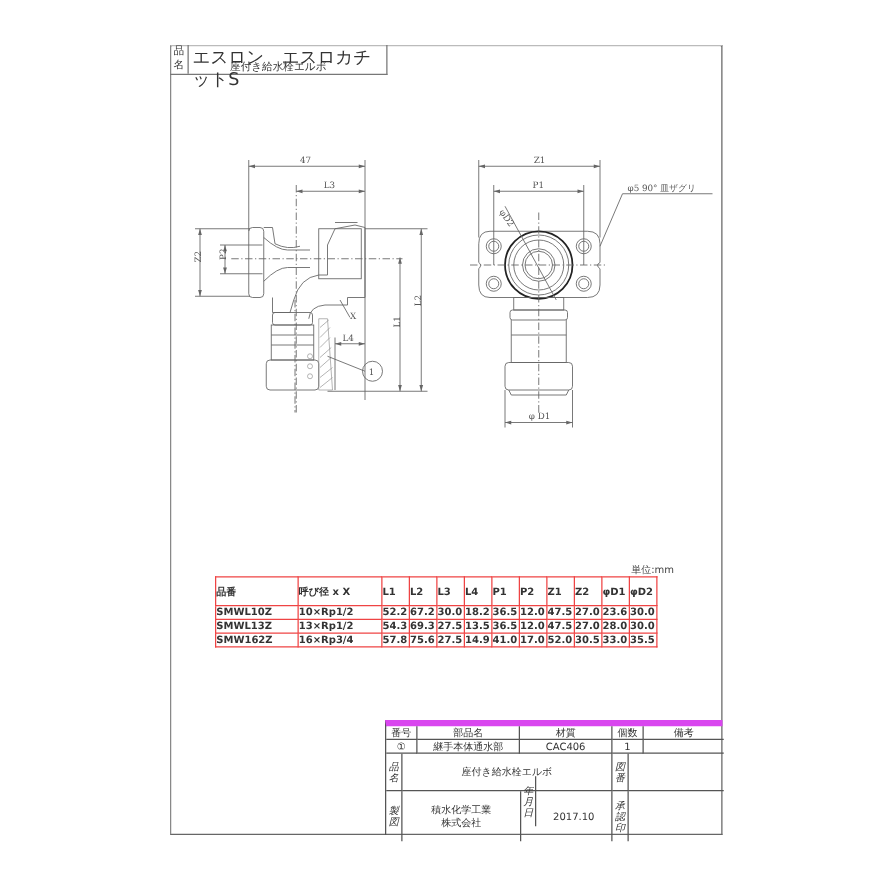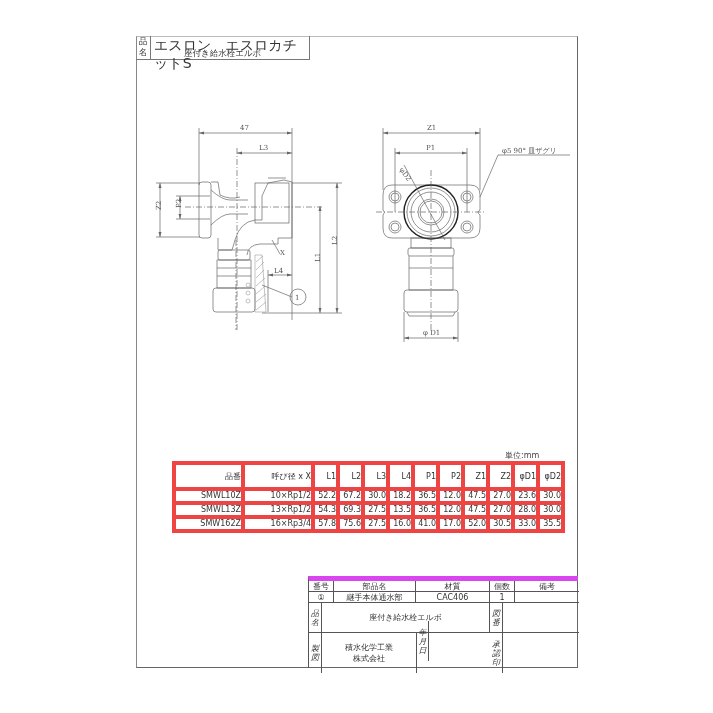--- a/index.html
+++ b/index.html
@@ -12,21 +12,21 @@
               border-right:1px solid #777; border-bottom:1px solid #777; box-sizing:border-box; }
   .name-box .lbl { position:absolute; left:0; top:0; width:14px; height:23px; border-right:1px solid #777;
                    font-size:8.5px; line-height:11px; text-align:center; }
   .name-box .l1 { position:absolute; left:18px; top:1px; font-size:14px; }
   .name-box .l2 { position:absolute; left:48px; top:12px; font-size:8.5px; }
   svg.drawing { position:absolute; left:0; top:0; }
   .dim { font-family:"DejaVu Serif", serif; font-size:7px; fill:#555; }
   .unit { position:absolute; left:505px; top:450px; font-size:8px; color:#444; }
   table.spec { position:absolute; left:172px; top:461px; border-collapse:collapse;
                font-size:8px; color:#333; }
-  table.spec td, table.spec th { border:4px solid #ef4444; padding:0; text-align:right; font-weight:normal; }
+  table.spec td, table.spec th { border:1px solid #ef4444; padding:0; text-align:left; font-weight:bold; }
   table.spec th { height:22px; }
   table.spec td { height:10px; line-height:10px; }
   .tb { position:absolute; left:308px; top:576px; width:270px; height:92px; box-sizing:border-box;
         border-left:1px solid #555; border-top:5px solid #d946ef; font-size:8px; color:#333; }
   .tb div { position:absolute; box-sizing:border-box; }
   .cell { display:flex; align-items:center; justify-content:center; text-align:center; }
   .v { line-height:9px;font-style:italic; }
 </style>
 </head>
 <body>
@@ -234,21 +234,21 @@
     <td>27.0</td>
     <td>28.0</td>
     <td>30.0</td>
   </tr>
   <tr>
     <td>SMW162Z</td>
     <td>16×Rp3/4</td>
     <td>57.8</td>
     <td>75.6</td>
     <td>27.5</td>
-    <td>16.0</td>
+    <td>14.9</td>
     <td>41.0</td>
     <td>17.0</td>
     <td>52.0</td>
     <td>30.5</td>
     <td>33.0</td>
     <td>35.5</td>
   </tr>
 </tbody>
   </table>
 
@@ -270,15 +270,16 @@
   <div class="cell" style="left:13px;top:22px;width:168px;height:30px;border-right:1px solid #555;border-bottom:1px solid #555">座付き給水栓エルボ</div>
   <div class="cell v" style="left:181px;top:22px;width:13px;height:30px;border-right:1px solid #555;border-bottom:1px solid #555;word-break:break-all">図番</div>
   <div class="cell" style="left:194px;top:22px;width:76px;height:30px;border-bottom:1px solid #555"></div>
 
   <div class="cell v" style="left:0;top:52px;width:13px;height:40px;border-right:1px solid #555;word-break:break-all">製図</div>
   <div class="cell" style="left:13px;top:52px;width:95px;height:40px;border-right:1px solid #555;flex-direction:column;line-height:11px">
     <span>積水化学工業</span>
     <span>株式会社</span>
   </div>
   <div class="cell v" style="left:108px;top:40px;width:12px;height:40px;border-right:1px solid #555;word-break:break-all">年月日</div>
+  <div class="cell" style="left:120px;top:52px;width:61px;height:40px;border-right:1px solid #555">2017.10</div>
   <div class="cell v" style="left:181px;top:52px;width:13px;height:40px;border-right:1px solid #555;word-break:break-all">承認印</div>
   <div class="cell" style="left:194px;top:52px;width:76px;height:40px"></div>
 </div>
 
 </body></html>

